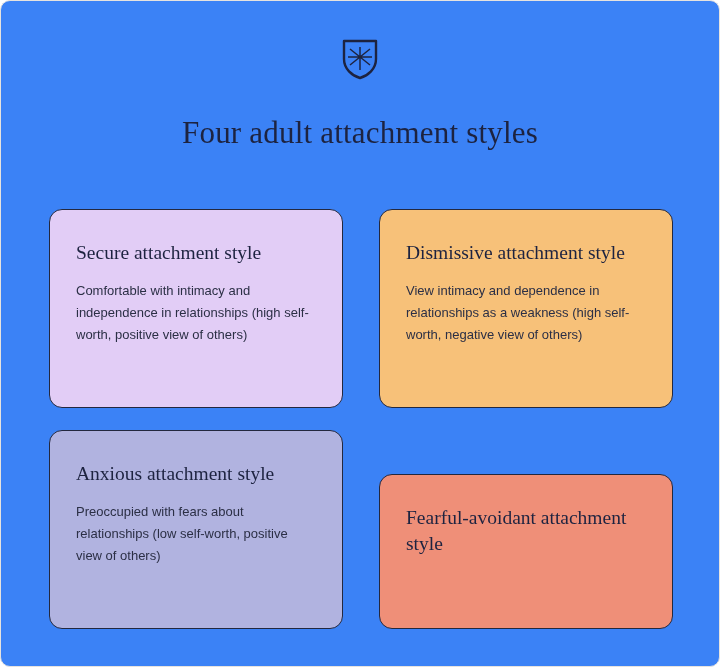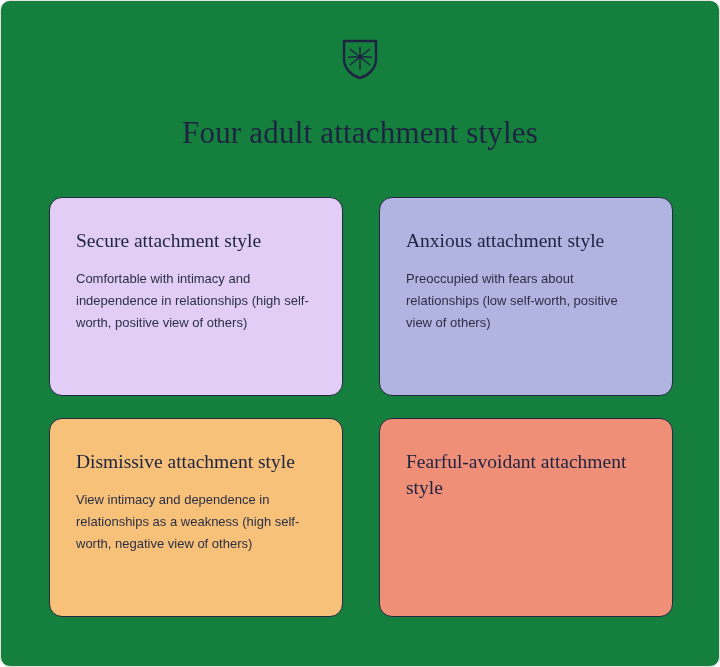--- a/index.html
+++ b/index.html
@@ -10,21 +10,21 @@
     width: 720px;
     height: 667px;
     background: #ffffff;
     font-family: "Liberation Sans", sans-serif;
   }
   .canvas {
     position: relative;
     width: 720px;
     height: 667px;
     box-sizing: border-box;
-    background: #15803d;
+    background: #3b82f6;
     border: 1px solid #e6e3df;
     border-radius: 10px;
     overflow: hidden;
   }
   .logo-wrap {
     position: absolute;
     top: 36px;
     left: 0;
     right: 0;
     display: flex;
@@ -42,21 +42,21 @@
     right: 0;
     text-align: center;
     font-family: "Liberation Serif", serif;
     font-size: 31px;
     line-height: 40px;
     color: #1d2340;
     letter-spacing: 0.2px;
   }
   .grid {
     position: absolute;
-    top: 196px;
+    top: 208px;
     left: 48px;
     width: 672px;
     display: grid;
     grid-template-columns: 294px 294px;
     grid-template-rows: 199px 199px;
     column-gap: 36px;
     row-gap: 22px;
   }
   .card {
     box-sizing: border-box;
@@ -75,21 +75,21 @@
     font-family: "Liberation Sans", sans-serif;
     font-size: 13px;
     line-height: 22px;
     color: #2b2f45;
     margin: 0;
     max-width: 245px;
   }
   .c-secure { background: #e2cdf6; }
   .c-anxious { background: #b1b3e0; }
   .c-dismissive { background: #f7c179; }
-  .c-fearful { background: #ef8f78; }
+  .c-fearful { background: #ef8f78; margin-top: 44px; }
 </style>
 </head>
 <body>
 
 <div class="canvas">
 
   <div class="logo-wrap">
     <span>
       <svg class="logo" viewBox="0 0 40 44" fill="none" xmlns="http://www.w3.org/2000/svg">
         <path d="M4 4 H36 V22 C36 32 28 38.5 20 41 C12 38.5 4 32 4 22 Z" stroke="#1d2340" stroke-width="2.4" fill="none" stroke-linejoin="round"></path>
@@ -100,28 +100,28 @@
 
   <div class="page-title">Four adult attachment styles</div>
 
   <div class="grid">
 
     <div class="card c-secure">
       <div class="card-title">Secure attachment style</div>
       <div class="card-desc">Comfortable with intimacy and independence in relationships (high self-worth, positive view of others)</div>
     </div>
 
+    <div class="card c-dismissive">
+      <div class="card-title">Dismissive attachment style</div>
+      <div class="card-desc">View intimacy and dependence in relationships as a weakness (high self-worth, negative view of others)</div>
+    </div>
+
     <div class="card c-anxious">
       <div class="card-title">Anxious attachment style</div>
       <div class="card-desc">Preoccupied with fears about relationships (low self-worth, positive view of others)</div>
-    </div>
-
-    <div class="card c-dismissive">
-      <div class="card-title">Dismissive attachment style</div>
-      <div class="card-desc">View intimacy and dependence in relationships as a weakness (high self-worth, negative view of others)</div>
     </div>
 
     <div class="card c-fearful">
       <div class="card-title">Fearful-avoidant attachment style</div>
     </div>
 
   </div>
 </div>
 
 </body></html>

